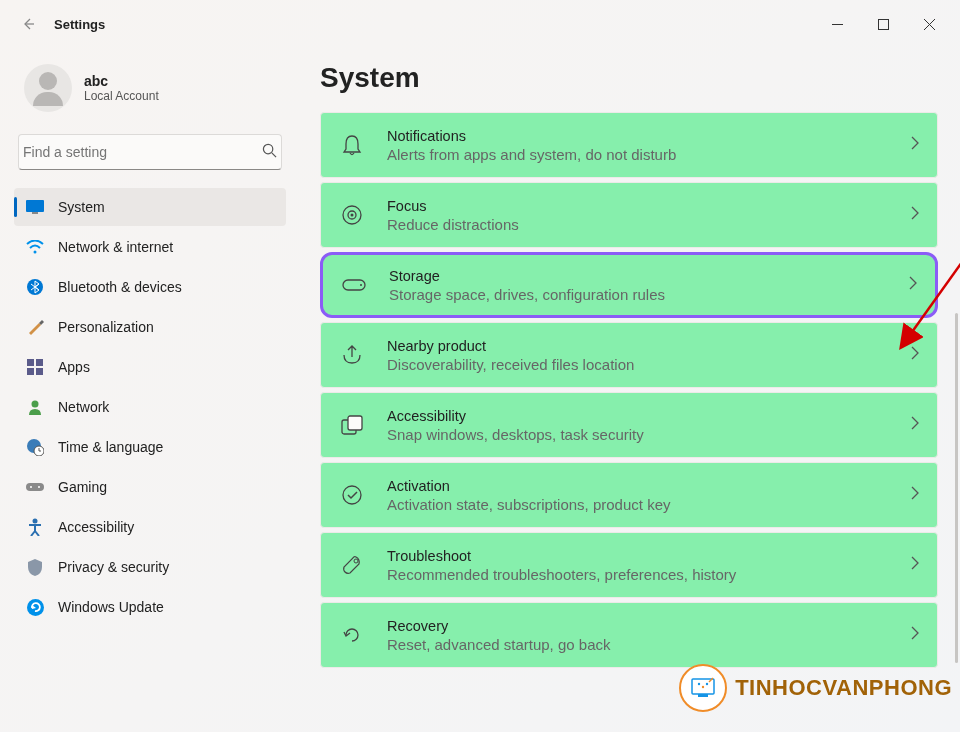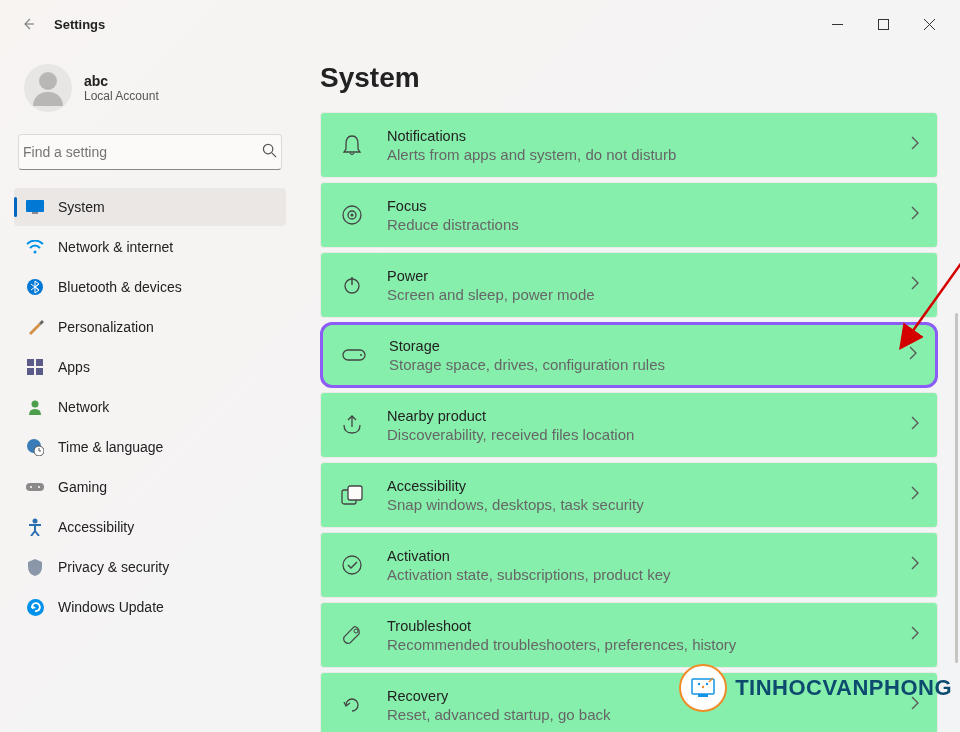--- a/index.html
+++ b/index.html
@@ -39,21 +39,21 @@
 .card .ctext .ctitle { font-size: 14.5px; color: #222; }
 .card .ctext .csub { font-size: 15px; color: #666; margin-top: 2px; }
 .card .chev { margin-left: auto; color: #555; }
 
 .scrolltrack { position: absolute; right: 2px; top: 265px; width: 3px; height: 350px; background: #c7c5c3; border-radius: 2px; }
 
 .arrow-annot { position: absolute; left: 590px; top: 170px; pointer-events: none; }
 
 .watermark { position: absolute; right: 8px; bottom: 20px; display: flex; align-items: center; gap: 8px; }
 .watermark .circ { width: 48px; height: 48px; border: 2px solid #f08c28; border-radius: 50%; display: flex; align-items: center; justify-content: center; background: #fff; }
-.watermark .wtext { font-size: 22px; font-weight: 700; color: #0c4a6e; letter-spacing: 0.5px; }
+.watermark .wtext { font-size: 22px; font-weight: 700; color: #a16207; letter-spacing: 0.5px; }
 </style>
 </head>
 <body>
 
 <div class="titlebar">
   <div class="back">
     <svg width="16" height="16" viewBox="0 0 16 16">
         <path d="M10 3 L5 8 L10 13" stroke="#888" stroke-width="1.3" fill="none"></path>
         <path d="M5 8 H14" stroke="#888" stroke-width="1.3"></path>
       </svg>
@@ -232,35 +232,20 @@
             </svg>
           </span>
         <div class="ctext">
             <div class="ctitle">Focus</div>
             <div class="csub">Reduce distractions</div>
           </div>
         <span class="chev"><svg width="8" height="14">
               <path d="M1 1 L7 7 L1 13" stroke="#555" fill="none" stroke-width="1.3"></path>
             </svg></span>
       </div>
-      <div class="card">
-        <span class="cicon">
-            <svg width="20" height="20" viewBox="0 0 20 20">
-              <circle cx="10" cy="11" r="7" stroke="#444" fill="none" stroke-width="1.3"></circle>
-              <path d="M10 2 V10" stroke="#444" stroke-width="1.5"></path>
-            </svg>
-          </span>
-        <div class="ctext">
-            <div class="ctitle">Power</div>
-            <div class="csub">Screen and sleep, power mode</div>
-          </div>
-        <span class="chev"><svg width="8" height="14">
-              <path d="M1 1 L7 7 L1 13" stroke="#555" fill="none" stroke-width="1.3"></path>
-            </svg></span>
-      </div>
       <div class="card highlight">
         <span class="cicon">
             <svg width="24" height="12" viewBox="0 0 24 12">
               <rect x="1" y="1" width="22" height="10" rx="5" stroke="#444" fill="none" stroke-width="1.3"></rect>
               <circle cx="19" cy="6" r="1" fill="#444"></circle>
             </svg>
           </span>
         <div class="ctext">
             <div class="ctitle">Storage</div>
             <div class="csub">Storage space, drives, configuration rules</div>

